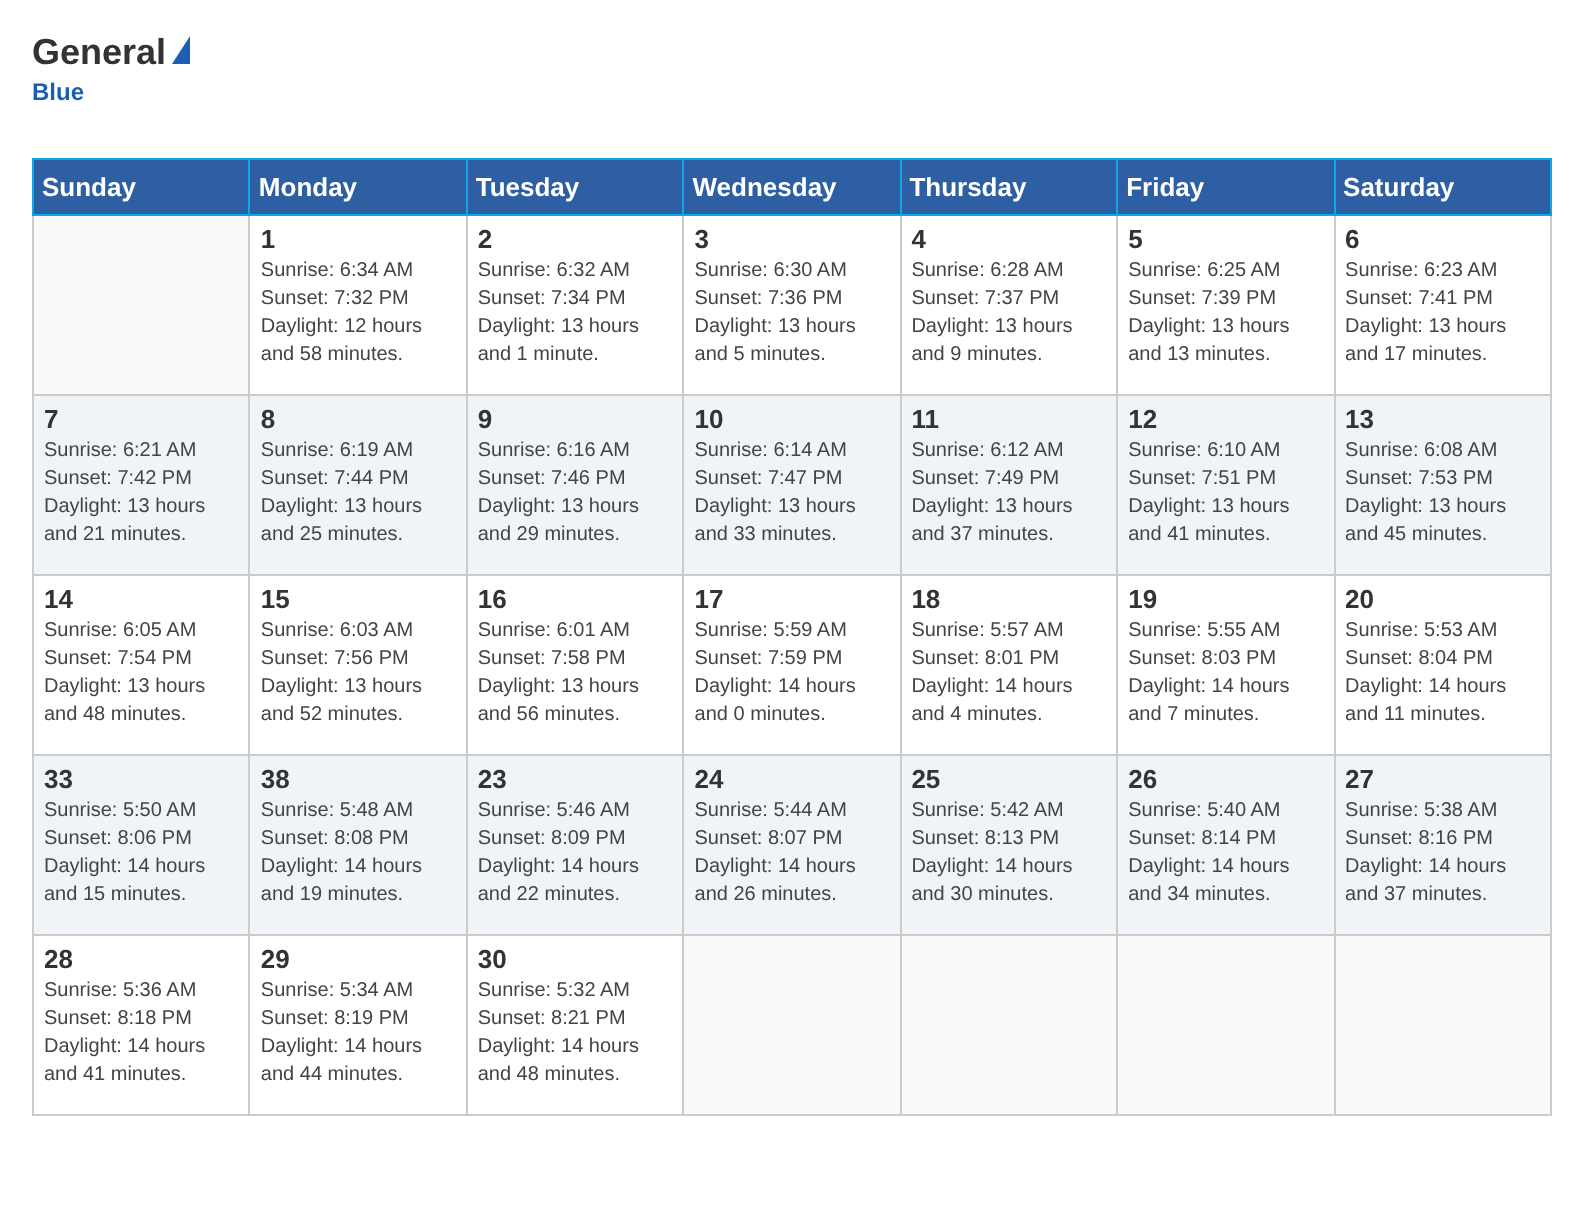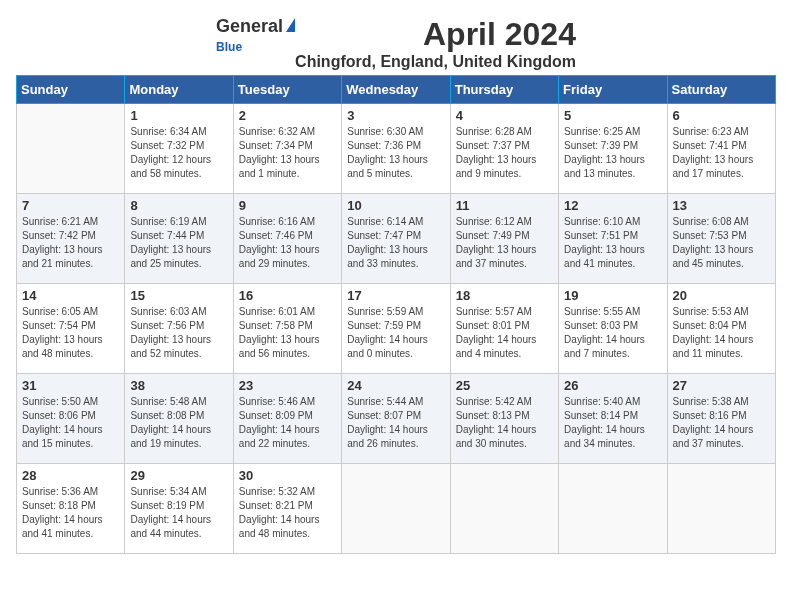--- a/index.html
+++ b/index.html
@@ -5,23 +5,23 @@
     * { box-sizing: border-box; margin: 0; padding: 0; }
     body {
       font-family: Arial, sans-serif;
       background: #fff;
       width: 792px;
       min-height: 612px;
       padding: 16px;
     }
     .header {
       display: flex;
-      justify-content: center;
+      justify-content: space-between;
       align-items: flex-start;
-      margin-bottom: 4px;
+      margin-bottom: 24px;
     }
     .logo {
       display: flex;
       flex-direction: column;
       align-items: flex-start;
     }
     .logo-general {
       font-size: 18px;
       font-weight: bold;
       color: #333;
@@ -98,24 +98,20 @@
 <div class="header">
   <div class="logo">
     <div class="logo-row">
       <span class="logo-general">General</span>
       <span style="display:inline-block;width:0;height:0;border-left:9px solid transparent;border-bottom:14px solid #1a5fb4;margin-left:3px;margin-top:-4px;"></span>
     </div>
     <div>
       <span class="logo-blue">Blue</span>
     </div>
   </div>
-  <div class="title-block">
-    <div class="month-year">April 2024</div>
-    <div class="location">Chingford, England, United Kingdom</div>
-  </div>
 </div>
 
 <table>
   <thead>
     <tr>
     <th>Sunday</th>
         <th>Monday</th>
         <th>Tuesday</th>
         <th>Wednesday</th>
         <th>Thursday</th>
@@ -286,21 +282,21 @@
         <span class="day-number">20</span>
         <div class="cell-info">
           <span>Sunrise: 5:53 AM</span><br>
           <span>Sunset: 8:04 PM</span><br>
           <span>Daylight: 14 hours and 11 minutes.</span>
         </div>
       </td>
       </tr>
       <tr>
         <td>
-        <span class="day-number">31</span>
+        <span class="day-number">33</span>
         <div class="cell-info">
           <span>Sunrise: 5:50 AM</span><br>
           <span>Sunset: 8:06 PM</span><br>
           <span>Daylight: 14 hours and 15 minutes.</span>
         </div>
       </td>
         <td>
         <span class="day-number">38</span>
         <div class="cell-info">
           <span>Sunrise: 5:48 AM</span><br>

